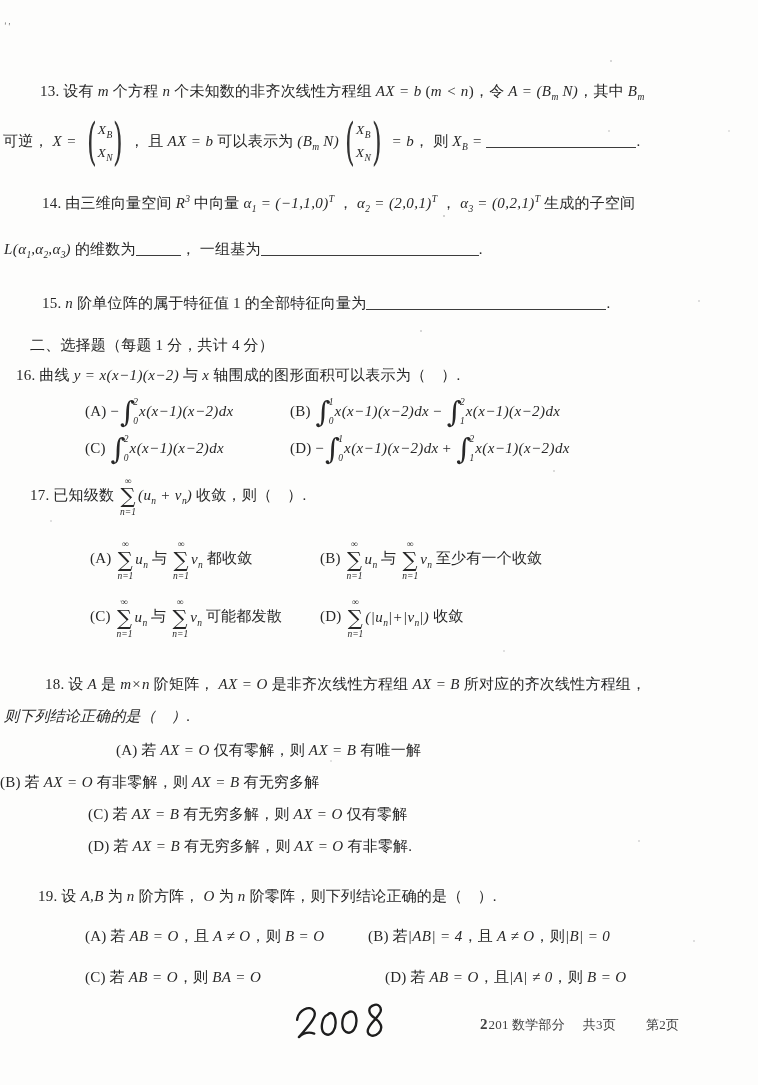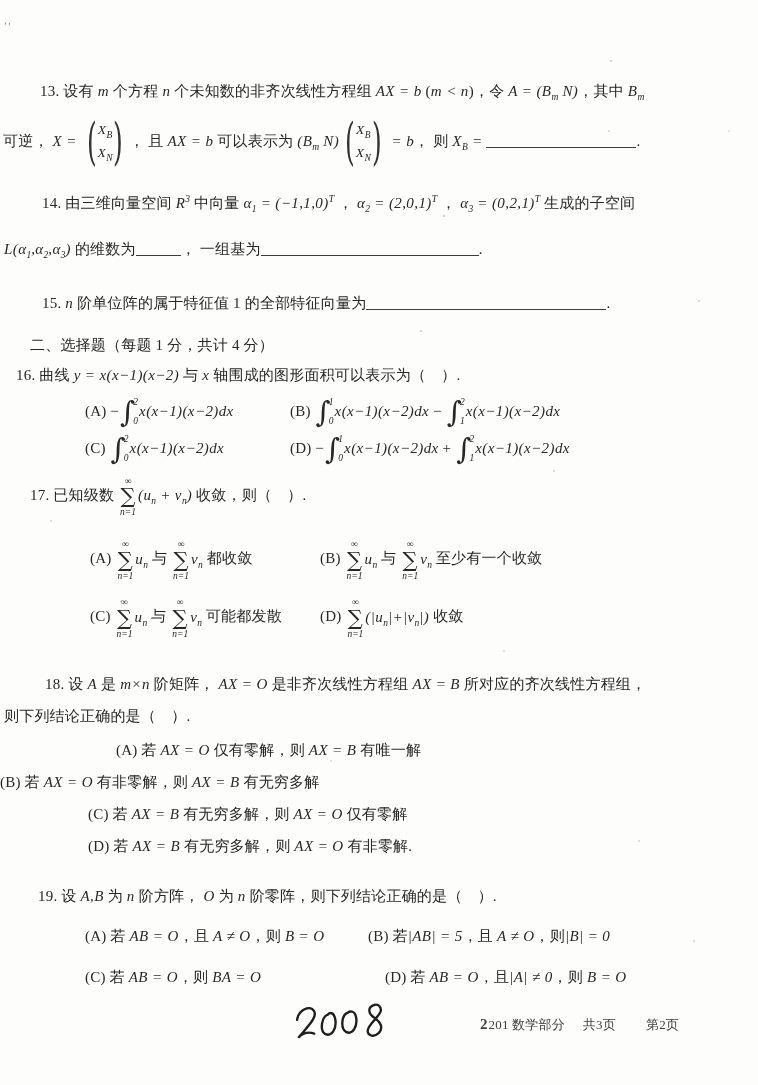--- a/index.html
+++ b/index.html
@@ -142,27 +142,27 @@
           </span><span class="mi">u<sub>n</sub></span> 与 <span class="bigop">
             <span class="optop">∞</span>
             <span class="opsym">∑</span>
             <span class="opbot">n=1</span>
           </span><span class="mi">v<sub>n</sub></span> 可能都发散</span><span class="cell abs" style="left: 320px;">(D) <span class="bigop">
             <span class="optop">∞</span>
             <span class="opsym">∑</span>
             <span class="opbot">n=1</span>
           </span><span class="mi">(|u<sub>n</sub>|+|v<sub>n</sub>|)</span> 收敛</span></div>
       <div class="blk line" style="margin-top: 34px; padding-left: 45px;">18. 设 <span class="mi">A</span> 是 <span class="mi">m×n</span> 阶矩阵， <span class="mi">AX = O</span> 是非齐次线性方程组 <span class="mi">AX = B</span> 所对应的齐次线性方程组，</div>
-      <div class="blk line" style="margin-top: 10px; padding-left: 4px;">则下列结论正确的是（　）.</div>
+      <div class="blk line" style="margin-top: 10px; padding-left: 4px; font-style: italic;">则下列结论正确的是（　）.</div>
       <div class="blk line" style="margin-top: 12px; padding-left: 116px;">(A) 若 <span class="mi">AX = O</span> 仅有零解，则 <span class="mi">AX = B</span> 有唯一解</div>
       <div class="blk line" style="margin-top: 10px; ">(B) 若 <span class="mi">AX = O</span> 有非零解，则 <span class="mi">AX = B</span> 有无穷多解</div>
       <div class="blk line" style="margin-top: 10px; padding-left: 88px;">(C) 若 <span class="mi">AX = B</span> 有无穷多解，则 <span class="mi">AX = O</span> 仅有零解</div>
       <div class="blk line" style="margin-top: 10px; padding-left: 88px;">(D) 若 <span class="mi">AX = B</span> 有无穷多解，则 <span class="mi">AX = O</span> 有非零解.</div>
       <div class="blk line" style="margin-top: 28px; padding-left: 38px;">19. 设 <span class="mi">A,B</span> 为 <span class="mi">n</span> 阶方阵， <span class="mi">O</span> 为 <span class="mi">n</span> 阶零阵，则下列结论正确的是（　）.</div>
-      <div class="blk row2" style="margin-top: 18px;"><span class="cell" style="margin-left: 85px;">(A) 若 <span class="mi">AB = O</span>，且 <span class="mi">A ≠ O</span>，则 <span class="mi">B = O</span></span><span class="cell abs" style="left: 368px;">(B) 若<span class="mi">|AB| = 5</span>，且 <span class="mi">A ≠ O</span>，则<span class="mi">|B| = 0</span></span></div>
+      <div class="blk row2" style="margin-top: 18px;"><span class="cell" style="margin-left: 85px;">(A) 若 <span class="mi">AB = O</span>，且 <span class="mi">A ≠ O</span>，则 <span class="mi">B = O</span></span><span class="cell abs" style="left: 368px;">(B) 若<span class="mi">|AB| = 4</span>，且 <span class="mi">A ≠ O</span>，则<span class="mi">|B| = 0</span></span></div>
       <div class="blk row2" style="margin-top: 19px;"><span class="cell" style="margin-left: 85px;">(C) 若 <span class="mi">AB = O</span>，则 <span class="mi">BA = O</span></span><span class="cell abs" style="left: 385px;">(D) 若 <span class="mi">AB = O</span>，且<span class="mi">|A| ≠ 0</span>，则 <span class="mi">B = O</span></span></div>
     </div>
 
   <div id="footer-year" aria-label="2008">
     <svg width="100" height="46" viewBox="0 0 110 46">
       <g fill="none" stroke="#1e1e1e" stroke-width="2.6" stroke-linecap="round" stroke-linejoin="round">
         <path d="M6,17 C8,6 21,1 25,8 C29,15 17,25 7,36 C13,31 19,31 24,33"></path>
         <path d="M40,13 C33,15 30,30 36,34 C43,38 49,29 48,19 C47,11 43,10 40,13"></path>
         <path d="M62,12 C55,14 53,29 59,33 C66,37 72,28 71,18 C70,10 65,10 62,12"></path>
         <path d="M92,5 C83,7 85,15 91,19 C97,24 101,30 95,36 C88,42 80,37 84,30 C87,24 95,19 98,13 C100,8 96,4 92,5"></path>

